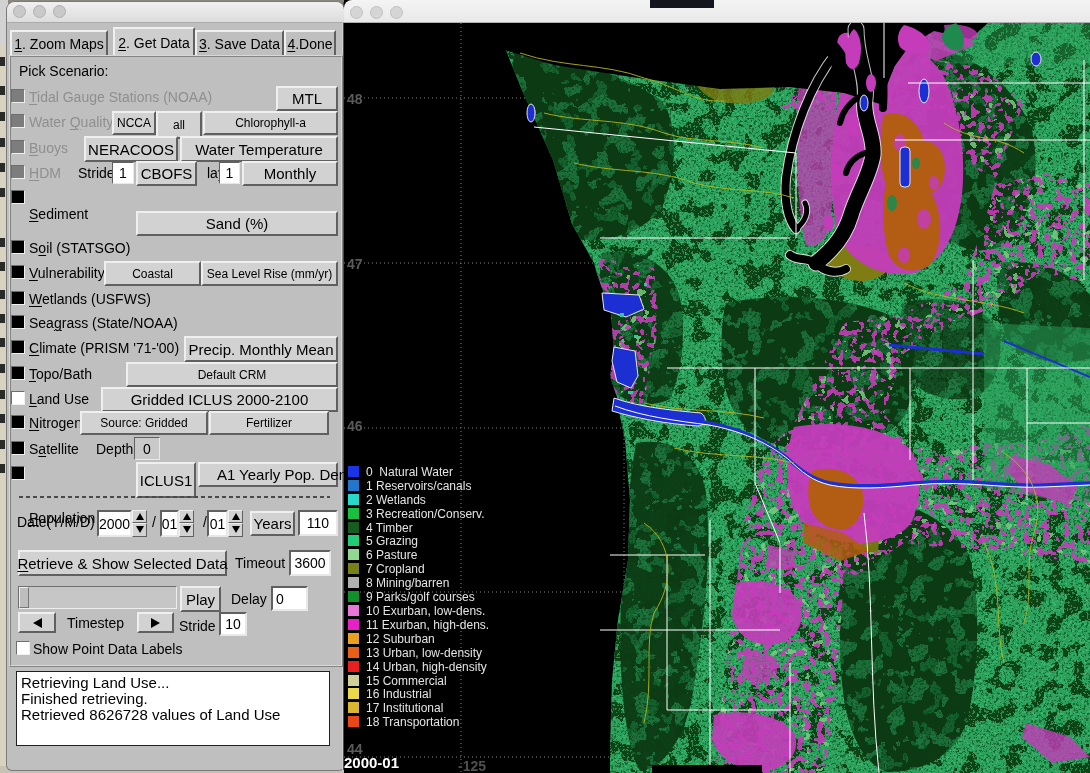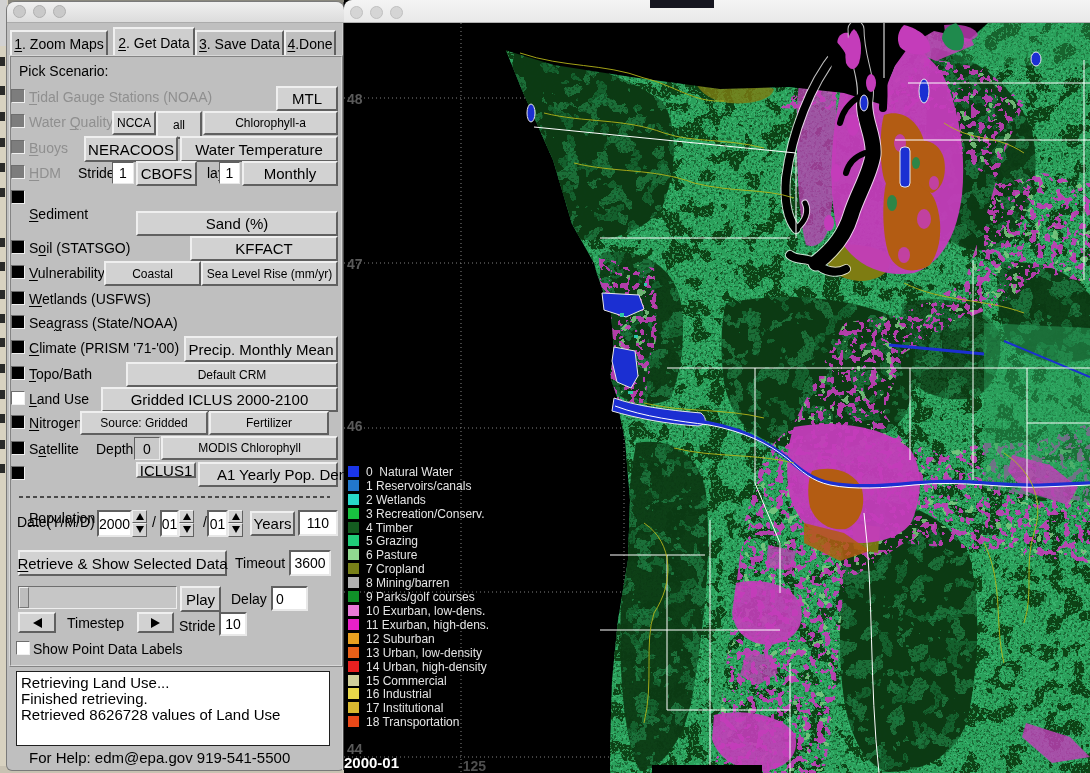--- a/index.html
+++ b/index.html
@@ -92,21 +92,20 @@
   <div class="fld" style="left:212px;top:160px;width:21px;height:22px;border-width:1px;">1</div>
   <div class="btn" style="left:235px;top:159px;width:96px;height:25px;">Monthly</div>
 
   <div class="cb" style="left:4px;top:188px;"></div>
   <div class="lb" style="left:22px;top:186px;margin-top:16px;"><u>S</u>ediment</div>
 
   <div class="btn" style="left:129px;top:209px;width:202px;height:25px;">Sand (%)</div>
 
   <div class="cb" style="left:4px;top:238px;"></div>
   <div class="lb" style="left:22px;top:236px;">S<u>o</u>il (STATSGO)</div>
-  <div class="btn" style="left:183px;top:234px;width:148px;height:25px;">KFFACT</div>
 
   <div class="cb" style="left:4px;top:263px;"></div>
   <div class="lb" style="left:22px;top:261px;"><u>V</u>ulnerability</div>
   <div class="btn sm" style="left:97px;top:259px;width:97px;height:25px;">Coastal</div>
   <div class="btn sm" style="left:194px;top:259px;width:137px;height:25px;">Sea Level Rise (mm/yr)</div>
 
   <div class="cb" style="left:4px;top:289px;"></div>
   <div class="lb" style="left:22px;top:287px;"><u>W</u>etlands (USFWS)</div>
 
   <div class="cb" style="left:4px;top:313px;"></div>
@@ -126,25 +125,24 @@
 
   <div class="cb" style="left:4px;top:413px;"></div>
   <div class="lb" style="left:22px;top:411px;"><u>N</u>itrogen</div>
   <div class="btn sm" style="left:73px;top:409px;width:128px;height:24px;">Source: Gridded</div>
   <div class="btn sm" style="left:202px;top:409px;width:120px;height:24px;">Fertilizer</div>
 
   <div class="cb" style="left:4px;top:439px;"></div>
   <div class="lb" style="left:22px;top:437px;">S<u>a</u>tellite</div>
   <div class="lb" style="left:89px;top:437px;">Depth</div>
   <div class="fld" style="left:127px;top:435px;width:26px;height:23px;border-width:1px;background:#c9c9c9;">0</div>
-  <div class="btn sm" style="left:154px;top:434px;width:177px;height:24px;">MODIS Chlorophyll</div>
 
   <div class="cb" style="left:4px;top:464px;"></div>
   <div class="lb" style="left:22px;top:462px;margin-top:44px;"><u>P</u>opulation</div>
-  <div class="btn" style="left:129px;top:460px;width:60px;height:16px;">ICLUS1</div>
+  <div class="btn" style="left:129px;top:460px;width:60px;height:36px;">ICLUS1</div>
   <div class="btn" style="left:191px;top:460px;width:140px;height:25px;padding-left:32px;">A1 Yearly Pop. Den.</div>
 
   <div class="abs" style="left:12px;top:494px;width:311px;height:2px;background:repeating-linear-gradient(90deg,#4a4a4a 0 4px,rgba(0,0,0,0) 4px 7px);"></div>
 
   <div class="lb" style="left:10px;top:510px;">Date(Y/M/D)</div>
   <div class="fld" style="left:90px;top:508px;width:35px;height:27px;">2000</div>
   <div class="spin" style="left:125px;top:508px;height:27px;">
     <div class="sb" style="top:0;">
           <div class="tri-u"></div>
         </div>
@@ -195,21 +193,20 @@
         <div style="width:0;height:0;border-top:5px solid transparent;border-bottom:5px solid transparent;border-left:9px solid #000;"></div>
       </div>
   <div class="lb" style="left:172px;top:614px;">Stride</div>
   <div class="fld" style="left:212px;top:610px;width:28px;height:24px;">10</div>
 
   <div class="cb cbw" style="left:9px;top:639px;"></div>
   <div class="lb" style="left:26px;top:637px;">Show Point Data Labels</div>
 
   <div class="abs" style="left:9px;top:669px;width:314px;height:75px;box-sizing:border-box;background:#fff;border:1px solid #202020;font-size:15px;color:#000;line-height:16px;padding:3px 0 0 4px;">Retrieving Land Use...<br>Finished retrieving.<br>Retrieved 8626728 values of Land Use</div>
 
-  <div class="lb" style="left:22px;top:746px;font-size:15px;">For Help: edm@epa.gov 919-541-5500</div>
 </div>
 
 <div class="abs" style="left:344px;top:0;width:746px;height:773px;background:#000;">
 
   <div class="abs" style="left:0;top:0;width:746px;height:23px;background:linear-gradient(#f4f4f4,#e9e9e9);border-bottom:1px solid #b0b0b0;box-sizing:border-box;border-radius:8px 0 0 0;"></div>
   <div class="abs" style="left:6px;top:6px;width:11px;height:11px;border-radius:50%;background:#d5d5d5;border:1px solid #c0c0c0;"></div>
   <div class="abs" style="left:26px;top:6px;width:11px;height:11px;border-radius:50%;background:#d5d5d5;border:1px solid #c0c0c0;"></div>
   <div class="abs" style="left:46px;top:6px;width:11px;height:11px;border-radius:50%;background:#d5d5d5;border:1px solid #c0c0c0;"></div>
   <div class="abs" style="left:306px;top:0;width:64px;height:8px;background:#15151f;"></div>
 

